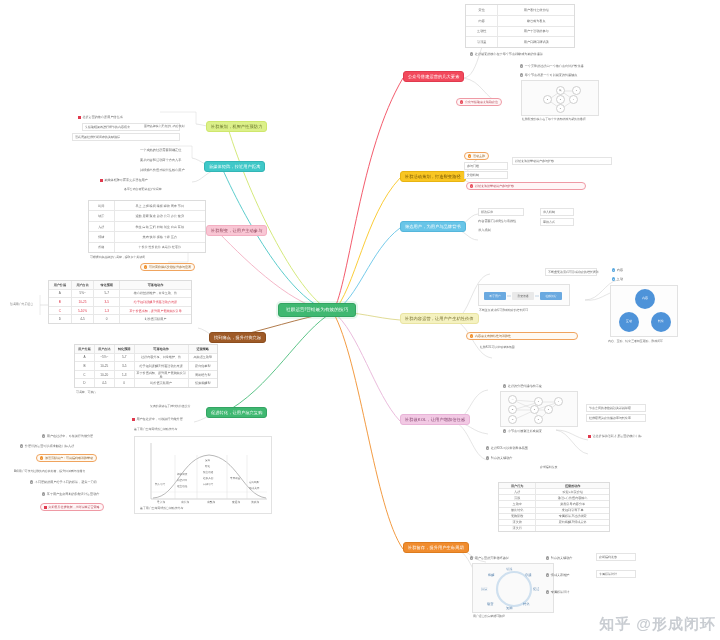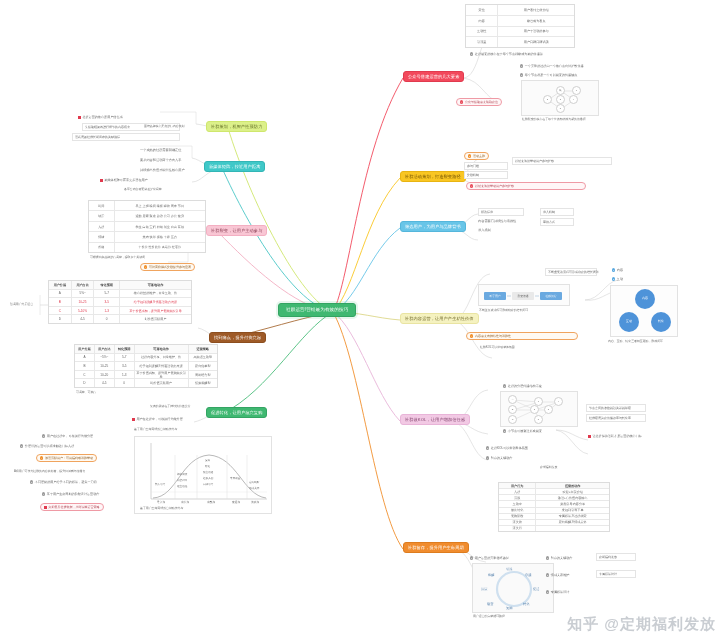--- a/index.html
+++ b/index.html
@@ -563,14 +563,14 @@
     <div class="lbl" style="left:114px;top:44px;font-size:2.6px;">定向唤醒</div>
     <div class="lbl" style="left:114px;top:50px;font-size:2.6px;">情感关怀</div>
     <div class="lbl" style="left:22px;top:64px;font-size:2.7px;">导入期</div>
     <div class="lbl" style="left:46px;top:64px;font-size:2.7px;">成长期</div>
     <div class="lbl" style="left:72px;top:64px;font-size:2.7px;">成熟期</div>
     <div class="lbl" style="left:97px;top:64px;font-size:2.7px;">衰退期</div>
     <div class="lbl" style="left:116px;top:64px;font-size:2.7px;">流失期</div>
     <div class="lbl s" style="left:5px;top:70px;">基于用户生命周期的营销动作分布</div>
   </div>
 
-  <div class="wm">知乎 @定期福利发放</div>
+  <div class="wm">知乎 @形成闭环</div>
 </div>
 
 </body></html>

